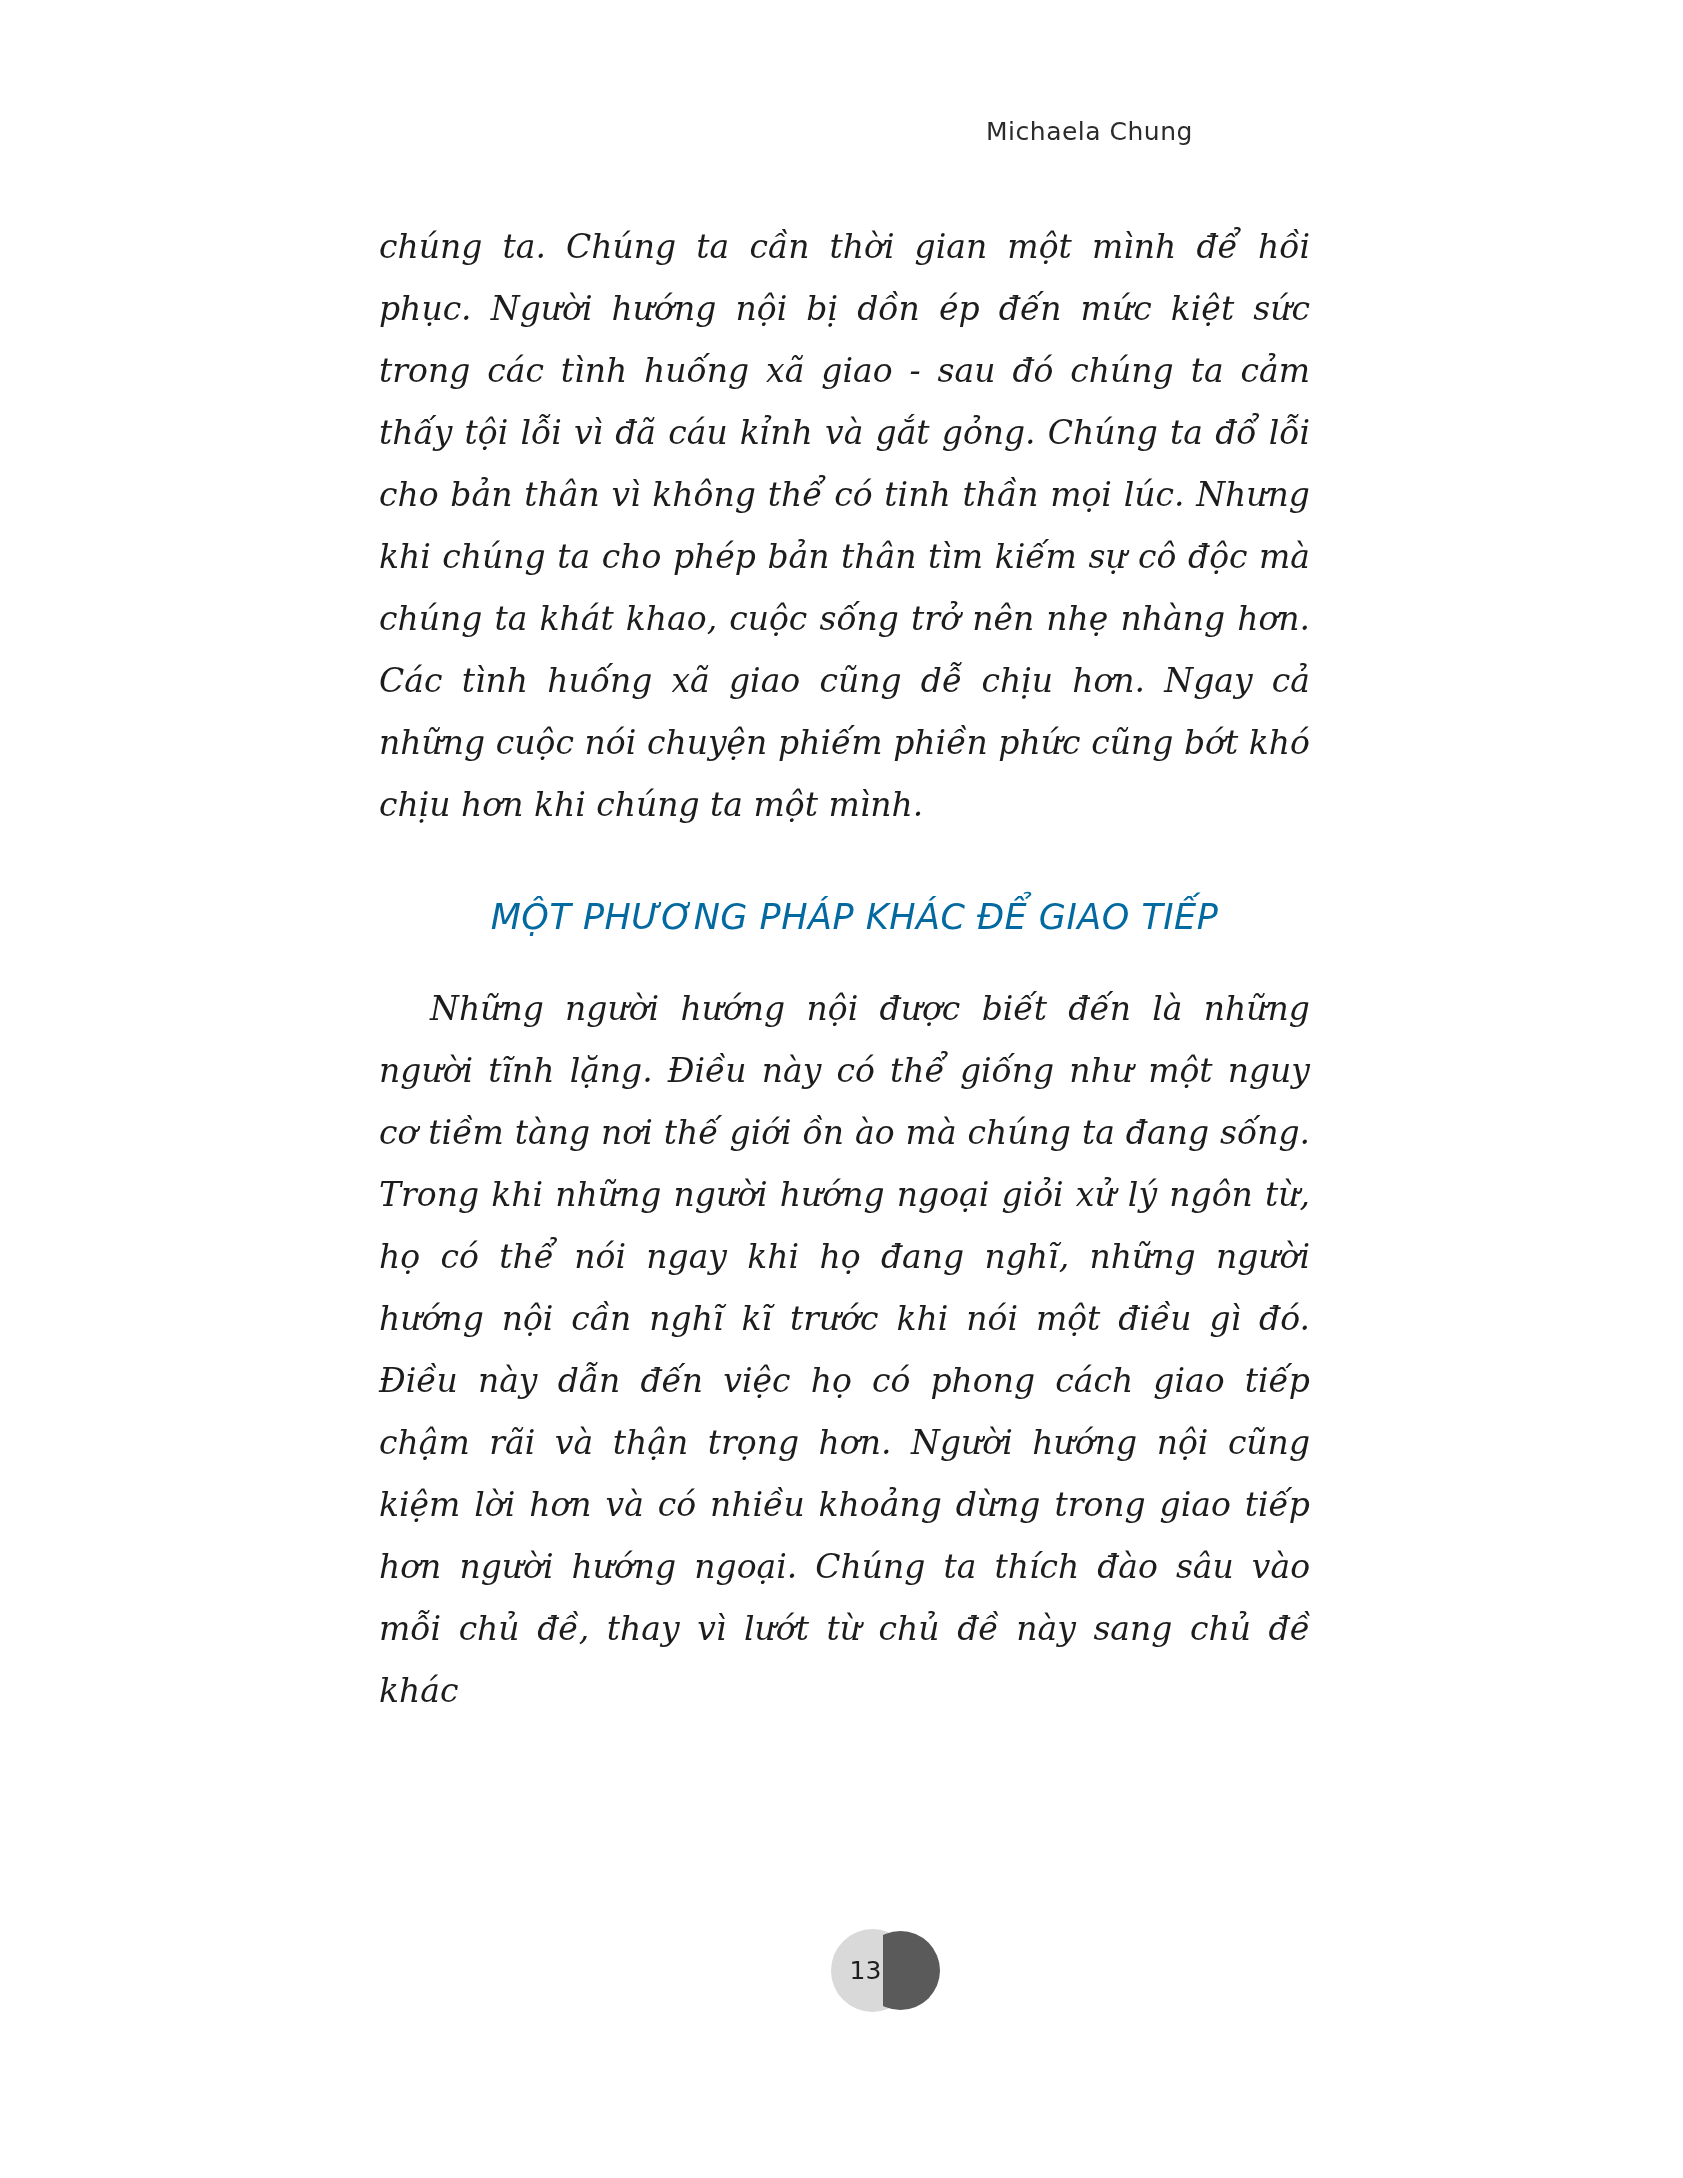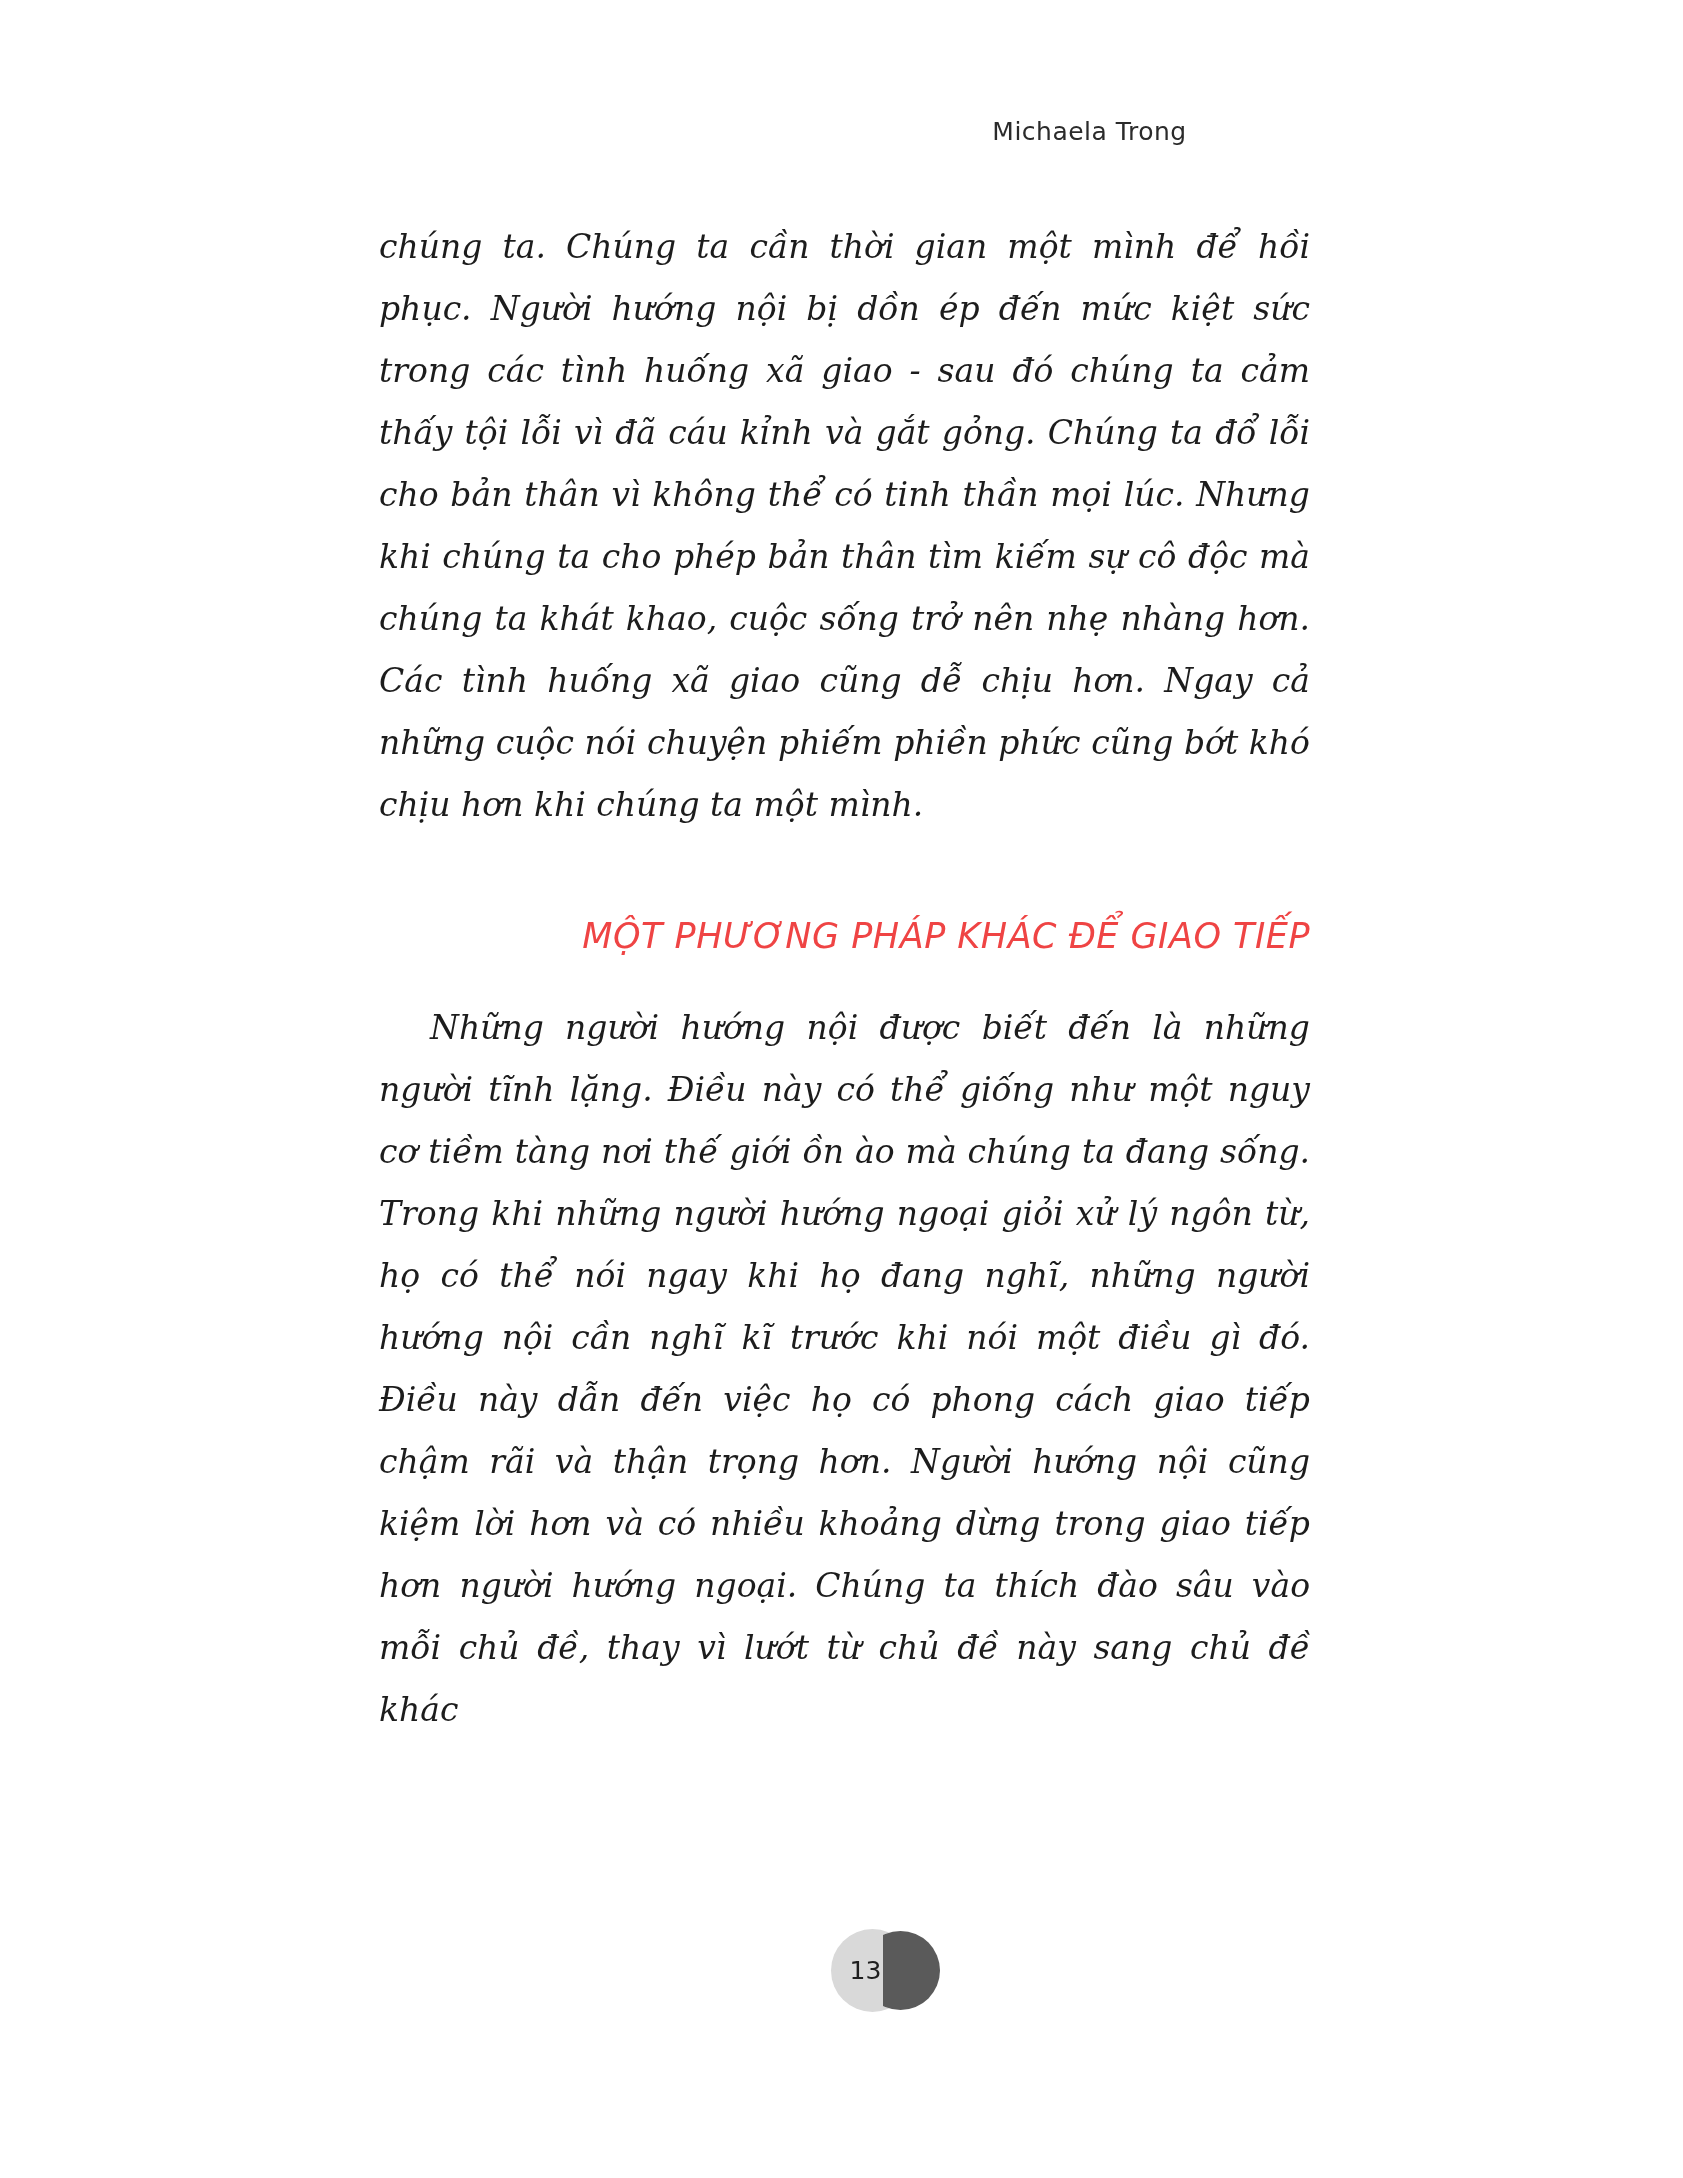--- a/index.html
+++ b/index.html
@@ -50,23 +50,23 @@
     hyphens: none;
   }
   p.body-text.indent {
     text-indent: 51px;
   }
   h2.section-heading {
     font-family: "DejaVu Sans", sans-serif;
     font-weight: 400;
     font-size: 35px;
     letter-spacing: 0.5px;
-    color: #ef4444;
-    margin: 79px 0 40px 20px;
-    text-align: right;
+    color: #0369a1;
+    margin: 60px 0 40px 20px;
+    text-align: center;
     line-height: 1.2;
   }
   .folio {
     position: absolute;
     left: 0;
     top: 1926px;
     width: 1683px;
     height: 89px;
     display: flex;
     align-items: center;
@@ -113,21 +113,21 @@
     padding-right: 14px;
     box-sizing: border-box;
   }
 </style>
 </head>
 <body>
 
 <div class="page">
 
   <div class="running-head">
-    <span>Michaela Trong</span>
+    <span>Michaela Chung</span>
   </div>
 
   <div class="content">
     <p class="body-text">chúng ta. Chúng ta cần thời gian một mình để hồi phục. Người hướng nội bị dồn ép đến mức kiệt sức trong các tình huống xã giao - sau đó chúng ta cảm thấy tội lỗi vì đã cáu kỉnh và gắt gỏng. Chúng ta đổ lỗi cho bản thân vì không thể có tinh thần mọi lúc. Nhưng khi chúng ta cho phép bản thân tìm kiếm sự cô độc mà chúng ta khát khao, cuộc sống trở nên nhẹ nhàng hơn. Các tình huống xã giao cũng dễ chịu hơn. Ngay cả những cuộc nói chuyện phiếm phiền phức cũng bớt khó chịu hơn khi chúng ta một mình.</p>
 
     <h2 class="section-heading">MỘT PHƯƠNG PHÁP KHÁC ĐỂ GIAO TIẾP</h2>
 
     <p class="body-text indent">Những người hướng nội được biết đến là những người tĩnh lặng. Điều này có thể giống như một nguy cơ tiềm tàng nơi thế giới ồn ào mà chúng ta đang sống. Trong khi những người hướng ngoại giỏi xử lý ngôn từ, họ có thể nói ngay khi họ đang nghĩ, những người hướng nội cần nghĩ kĩ trước khi nói một điều gì đó. Điều này dẫn đến việc họ có phong cách giao tiếp chậm rãi và thận trọng hơn. Người hướng nội cũng kiệm lời hơn và có nhiều khoảng dừng trong giao tiếp hơn người hướng ngoại. Chúng ta thích đào sâu vào mỗi chủ đề, thay vì lướt từ chủ đề này sang chủ đề khác</p>
   </div>
 

